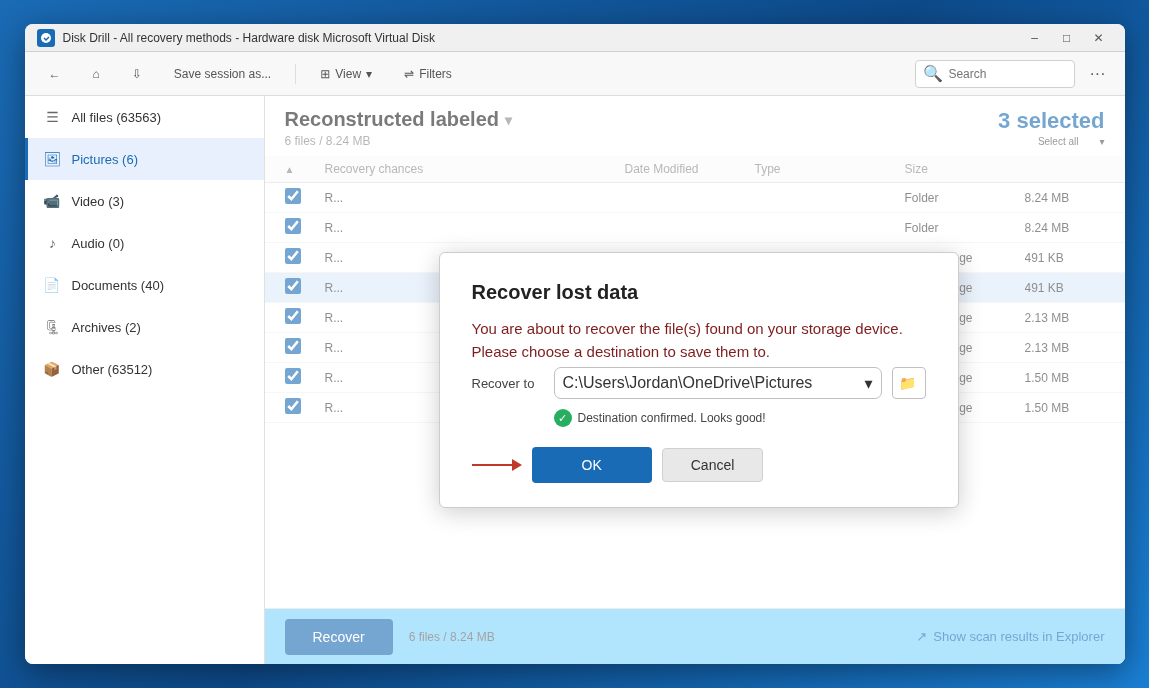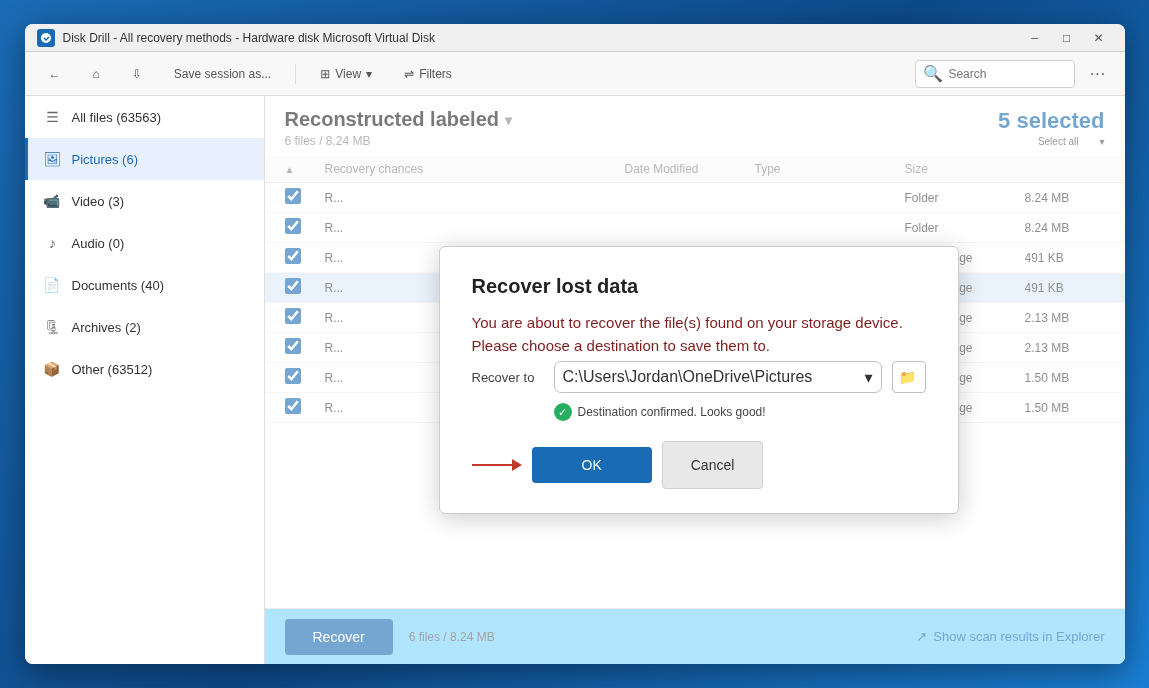--- a/index.html
+++ b/index.html
@@ -398,21 +398,21 @@
       margin-left: 60px;
     }
     .modal-cancel {
       background: #e8e8e8;
       color: #333;
       border: 1px solid #d0d0d0;
       border-radius: 4px;
       padding: 8px 28px;
       font-size: 14px;
       cursor: pointer;
-      height: 48px;
+      height: 34px;
     }
     .arrow-indicator {
       position: absolute;
       left: 0;
       top: 50%;
       transform: translateY(-50%);
       display: flex;
       align-items: center;
       gap: 0;
     }
@@ -518,21 +518,21 @@
     <div class="content">
       <div class="content-header">
         <div class="content-title-area">
           <div class="content-title">
             <span>Reconstructed labeled</span>
             <span class="dropdown-arrow">▾</span>
           </div>
           <div class="content-subtitle">6 files / 8.24 MB</div>
         </div>
         <div>
-          <div class="selected-count">5 selected</div>
+          <div class="selected-count">3 selected</div>
           <div class="select-all-area">
             <span>Select all</span>
             <span>▾</span>
           </div>
         </div>
       </div>
 
       <div class="table-container">
         <div class="table-header">
           <div class="table-header-cell">

